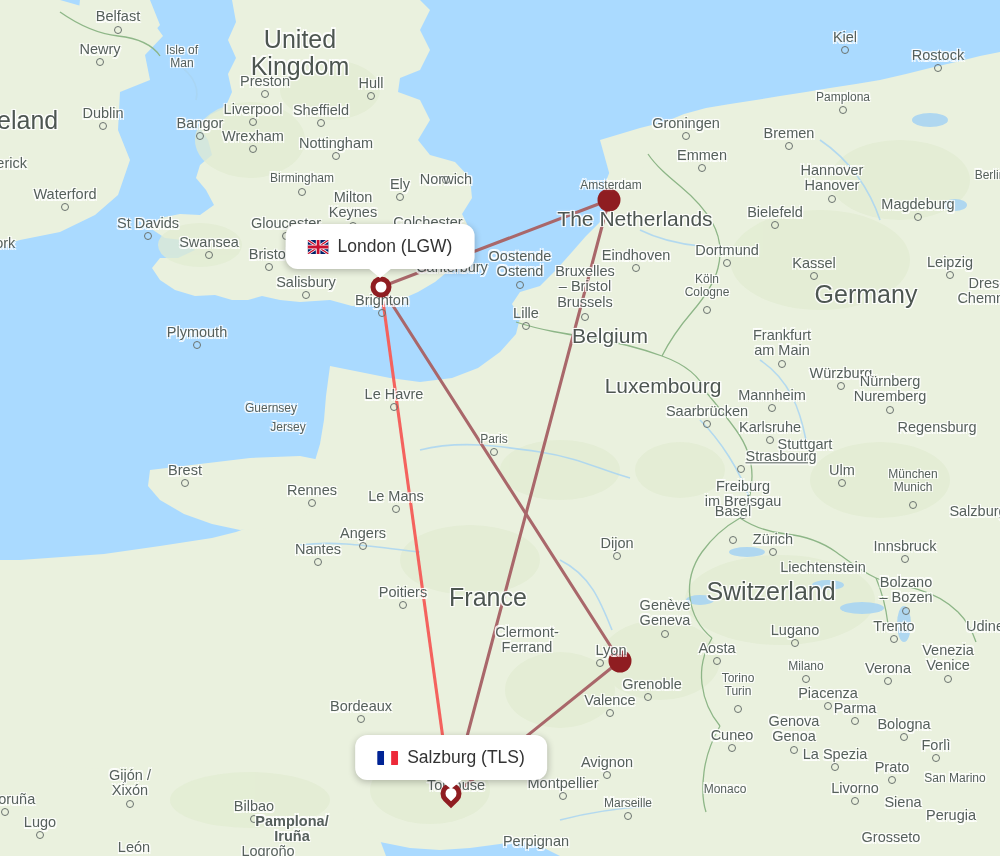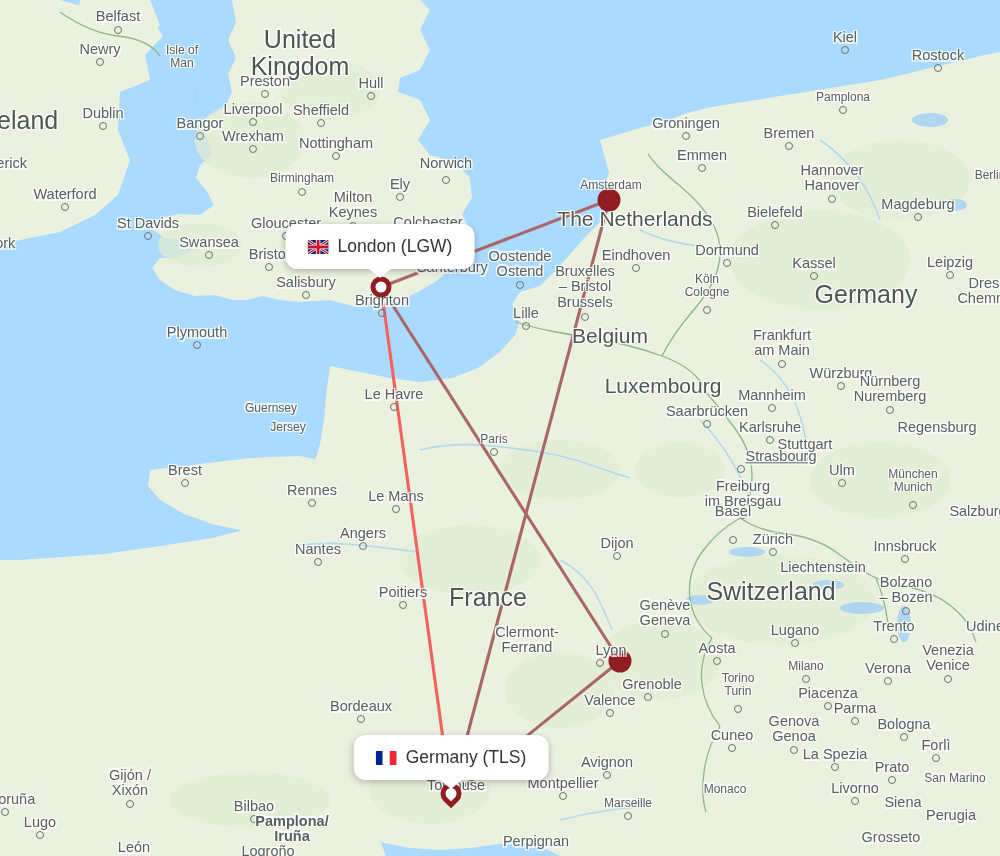--- a/index.html
+++ b/index.html
@@ -262,21 +262,21 @@
       </div>
       <div class="dot" style="left: 321px; top: 123px;"></div>
       <div class="place t-city2" style="left: 253px; top: 137px;">
         <span class="nm">Wrexham</span>
       </div>
       <div class="dot" style="left: 253px; top: 149px;"></div>
       <div class="place t-city2" style="left: 336px; top: 144px;">
         <span class="nm">Nottingham</span>
       </div>
       <div class="dot" style="left: 336px; top: 156px;"></div>
-      <div class="place t-city2" style="left: 446px; top: 164px;">
+      <div class="place t-city2" style="left: 446px; top: 180px;">
         <span class="nm">Norwich</span>
       </div>
       <div class="dot" style="left: 446px; top: 180px;"></div>
       <div class="place t-big" style="left: 302px; top: 178px;">
         <span class="nm">Birmingham</span>
       </div>
       <div class="dot" style="left: 302px; top: 192px;"></div>
       <div class="place t-city2" style="left: 400px; top: 185px;">
         <span class="nm">Ely</span>
       </div>
@@ -710,17 +710,17 @@
     <span>London (LGW)</span>
     <span class="arrow"></span>
   </div>
 
   <div class="chip" style="left:451px;top:780px;">
     <svg class="flag" viewBox="0 0 60 40">
       <rect width="20" height="40" x="0" fill="#002395"></rect>
       <rect width="20" height="40" x="20" fill="#ffffff"></rect>
       <rect width="20" height="40" x="40" fill="#ED2939"></rect>
     </svg>
-    <span>Germany (TLS)</span>
+    <span>Salzburg (TLS)</span>
     <span class="arrow"></span>
   </div>
 
 </div>
 
 </body></html>

